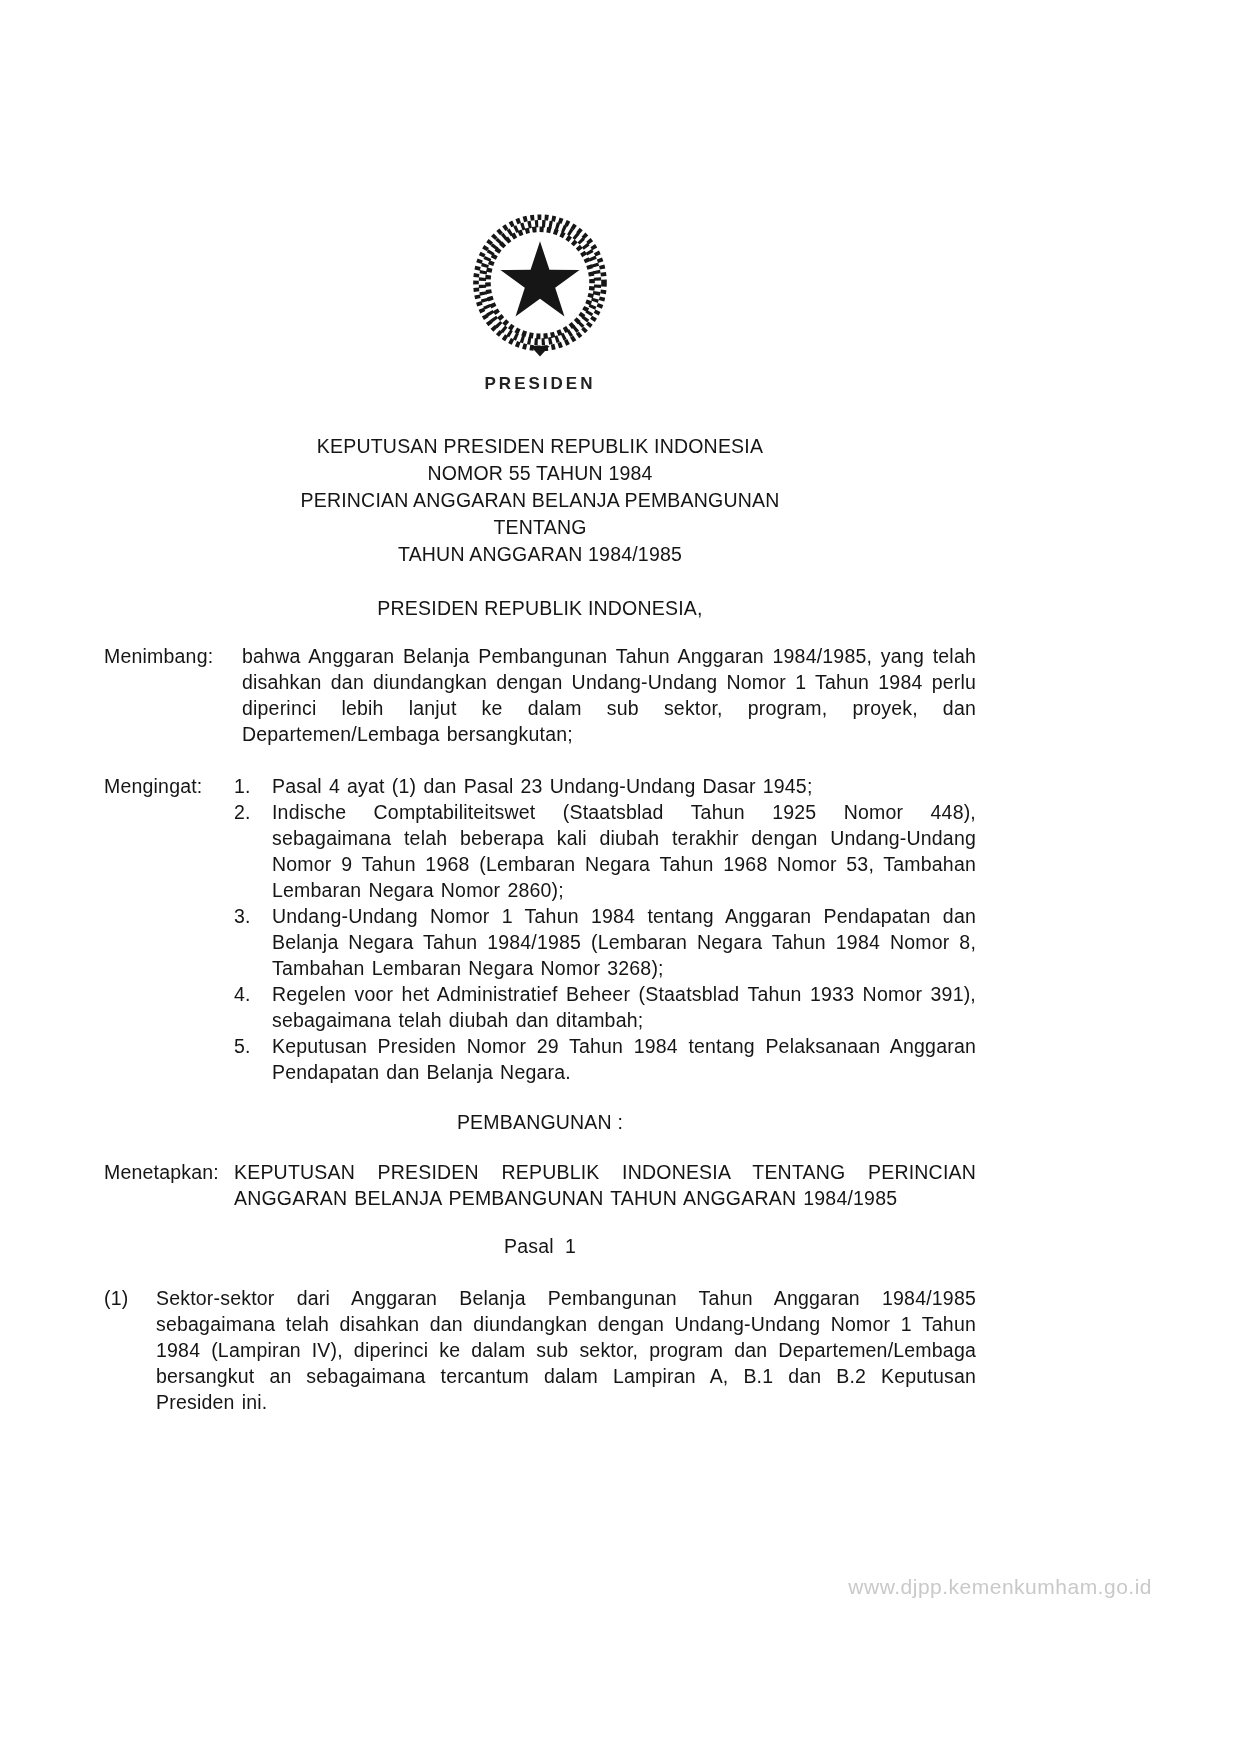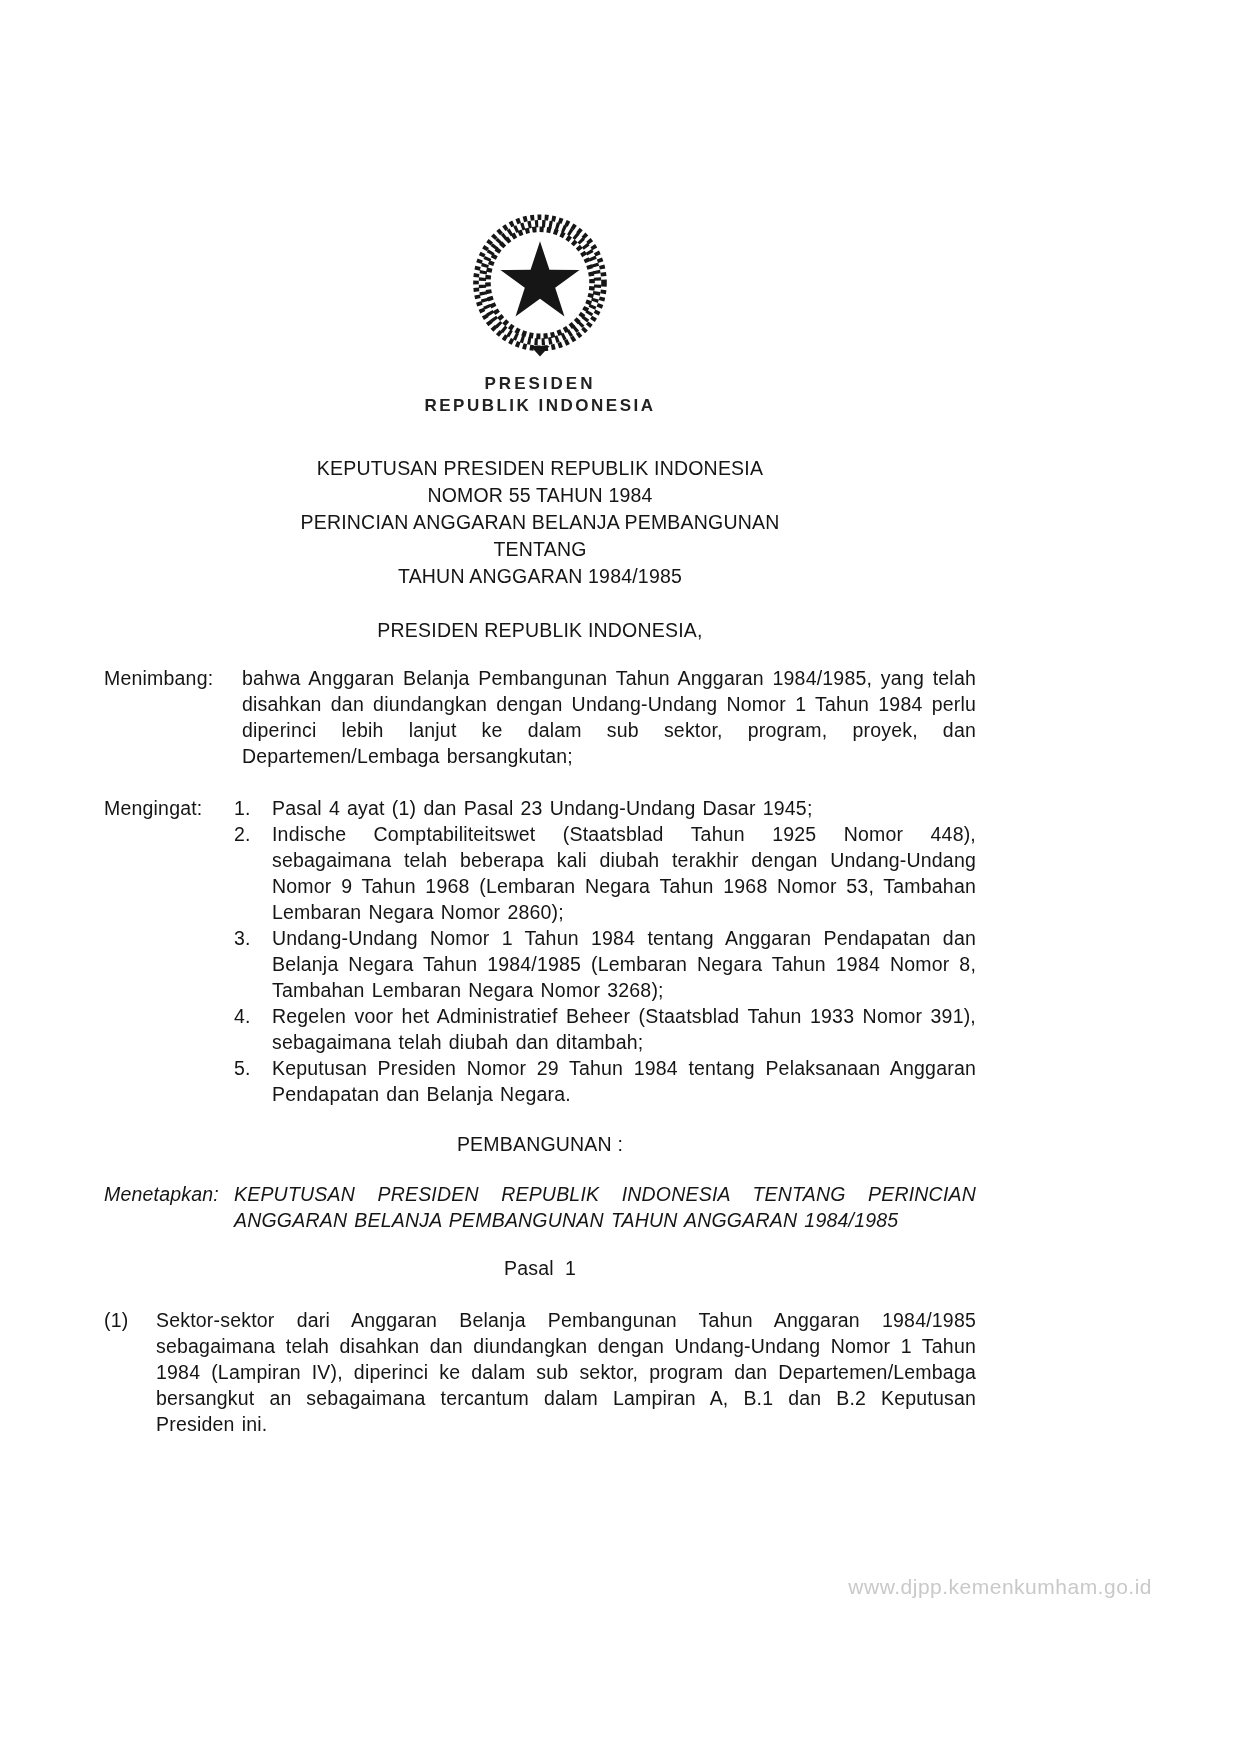--- a/index.html
+++ b/index.html
@@ -27,21 +27,21 @@
   .title-block { text-align:center; margin-top:38px; }
   .title-block div { font-size:19.5px; line-height:27px; letter-spacing:0.2px; }
   .opening {
     text-align:center; margin-top:27px;
     font-size:19.5px; line-height:26px; letter-spacing:0.2px;
   }
   .body-text { font-size:19.5px; line-height:26px; letter-spacing:0.2px; }
   .row { display:flex; align-items:flex-start; }
   .row-menimbang { margin-top:22px;gap:8px; }
   .row-mengingat { margin-top:26px; }
-  .row-menetapkan { margin-top:24px;font-style:italic; }
+  .row-menetapkan { margin-top:24px; }
   .label { width:130px; flex:0 0 130px; }
   .coltext { flex:1; text-align:justify; text-justify:inter-word; word-spacing:1.5px; }
   .list { flex:1; }
   .list-item { display:flex; align-items:flex-start; }
   .list-num { width:38px; flex:0 0 38px; }
   .list-text { flex:1; text-align:justify; text-justify:inter-word; word-spacing:1.5px; }
   .center-heading {
     text-align:center; font-size:19.5px; line-height:26px; letter-spacing:0.2px;
   }
   .memutuskan { margin-top:24px; }
@@ -66,21 +66,20 @@
           <ellipse cx="50" cy="46" rx="36" ry="37" stroke-width="4.5" stroke-dasharray="2 2.4" transform="rotate(9 50 46)"></ellipse>
           <ellipse cx="50" cy="46" rx="32.5" ry="33.5" stroke-width="3.5" stroke-dasharray="2.6 1.9" transform="rotate(-12 50 46)"></ellipse>
         </g>
         <polygon fill="#161616" points="50,20 55.9,37.9 74.7,38 59.5,49.1 65.3,67 50,56 34.7,67 40.5,49.1 25.3,38 44.1,37.9"></polygon>
         <polygon fill="#161616" points="44,85.5 56,85.5 50,92"></polygon>
       </svg>
     </div>
 
     <div class="org">
       <div class="org-line1">PRESIDEN</div>
-      <div class="org-line2">REPUBLIK INDONESIA</div>
     </div>
 
     <div class="title-block">
       <div>KEPUTUSAN PRESIDEN REPUBLIK INDONESIA</div>
       <div>NOMOR 55 TAHUN 1984</div>
       <div>PERINCIAN ANGGARAN BELANJA PEMBANGUNAN</div>
       <div>TENTANG</div>
       <div>TAHUN ANGGARAN 1984/1985</div>
     </div>
 

